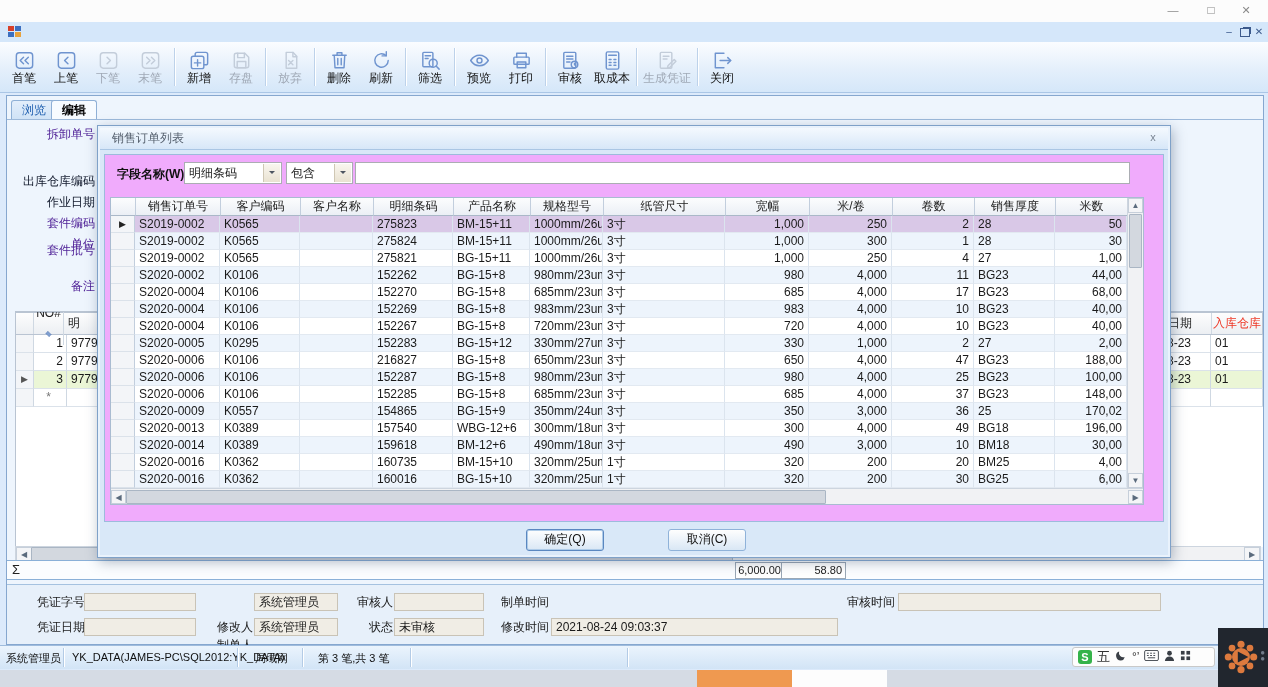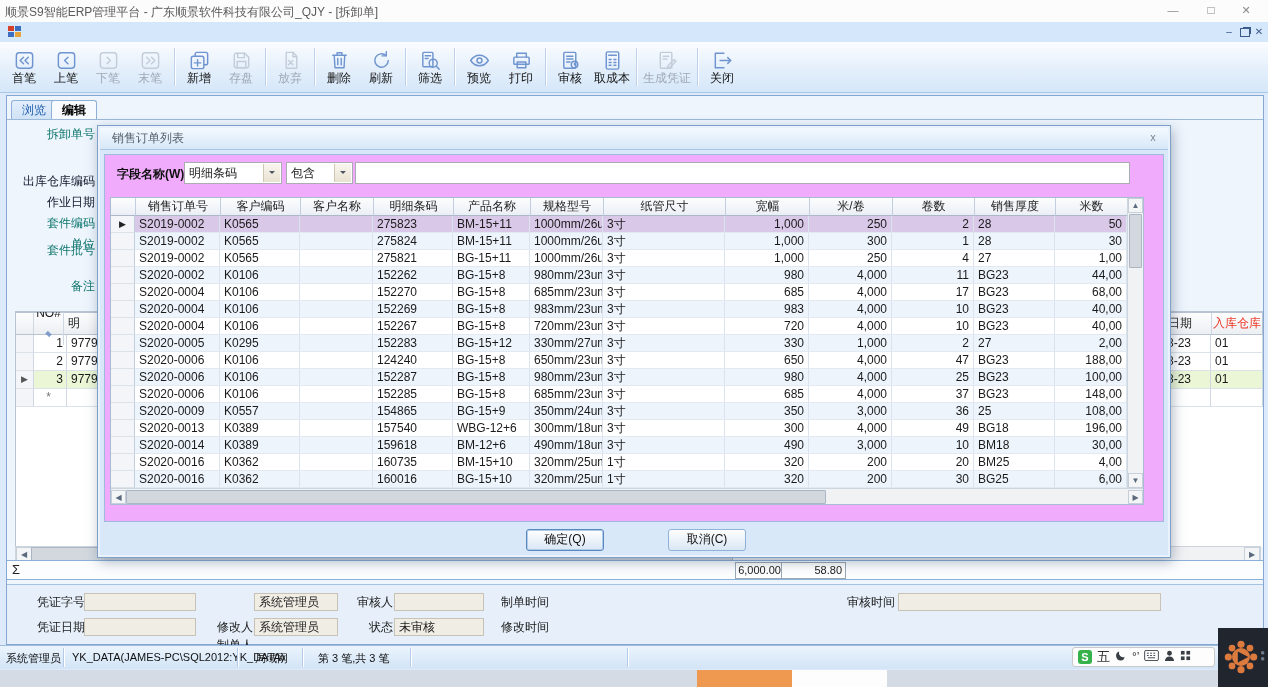--- a/index.html
+++ b/index.html
@@ -26,21 +26,21 @@
   .tbtn .tlabel{font-size:12px;line-height:13px;white-space:nowrap;}
   .tbtn.dis{color:#a0a9b6;}
   .tbtn.dis .ticon{color:#c3cdda;}
   .tsep{width:1px;height:38px;background:#bdd2ea;box-shadow:1px 0 0 #ffffff;margin:0 3px;}
   
   .panel{position:absolute;left:6px;top:95px;width:1256px;height:548px;background:#eef5fd;border:1px solid #86a7cf;}
   .tab{position:absolute;top:4px;height:19px;line-height:19px;padding:0 10px;border:1px solid #8fb0d6;border-bottom:none;
        border-radius:3px 3px 0 0;background:linear-gradient(#e3eefb,#cfe2f6);color:#1f5faf;}
   .tab.active{background:#f7fbff;color:#000;font-weight:bold;}
   .tabline{position:absolute;left:0;right:0;top:23px;height:1px;background:#9db9da;}
-  .flabel{position:absolute;width:86px;text-align:right;white-space:nowrap;color:#0f766e;}
+  .flabel{position:absolute;width:86px;text-align:right;white-space:nowrap;color:#4c1d95;}
   .flabel.red{color:#0f172a;}
   .sliver{position:absolute;left:90px;width:10px;height:16px;background:#fff;border:1px solid #7f9db9;border-right:none;
           font-size:11px;line-height:15px;padding-left:2px;overflow:hidden;}
   
   .bgrid-h{background:linear-gradient(#fdfdfd,#eceff3);border:1px solid #b9c4d2;border-left:none;color:#222;
            display:flex;align-items:center;}
   .bgcell{border-right:1px solid #cfd8e2;border-bottom:1px solid #dbe2ea;line-height:17px;overflow:hidden;white-space:nowrap;}
   
   .sbtrack{position:absolute;background:#f1f2f4;border:1px solid #cdd5df;}
   .sbarrow{position:absolute;color:#5b6b7d;font-size:8px;text-align:center;background:#f4f5f7;border:1px solid #c6cfda;line-height:13px;}
@@ -96,21 +96,20 @@
   .trayglyph{color:#333;font-size:12px;line-height:14px;}
   .overlayicon{position:absolute;left:1218px;top:628px;width:50px;height:59px;background:#21262e;z-index:70;}
   .odots{position:absolute;right:3px;top:22px;color:#707a88;font-size:8px;line-height:6px;}
 </style>
 </head>
 <body>
 
 <div id="app">
 
   <div class="titlebar">
-    <span class="ttext">顺景S9智能ERP管理平台 - 广东顺景软件科技有限公司_QJY - [拆卸单]</span>
     <span class="wbtn" style="left:1165px;">—</span>
     <span class="wbtn" style="left:1203px;font-size:12px;">□</span>
     <span class="wbtn" style="left:1238px;">✕</span>
   </div>
 
   <div class="menubar">
     <span class="appicon">
       <i style="left:0;top:0;width:6px;height:5px;background:#d6402a;"></i>
       <i style="left:7px;top:0;width:6px;height:5px;background:#3c6fc0;"></i>
       <i style="left:0;top:6px;width:6px;height:5px;background:#3c6fc0;"></i>
@@ -380,20 +379,21 @@
         <span class="ffl" style="left: 488px; top: 8px; width: 54px;">制单时间</span>
         <span class="ffl" style="left: 834px; top: 8px; width: 54px;">审核时间</span>
         <span class="ffi" style="left: 891px; top: 8px; width: 253px;"></span>
         <span class="ffl" style="left: 20px; top: 33px; width: 58px;">凭证日期</span>
         <span class="ffi" style="left: 77px; top: 33px; width: 102px;"></span>
         <span class="ffl" style="left: 204px; top: 33px; width: 42px;">修改人</span>
         <span class="ffi" style="left: 247px; top: 33px; width: 74px;">系统管理员</span>
         <span class="ffl" style="left: 344px; top: 33px; width: 42px;">状态</span>
         <span class="ffi" style="left: 387px; top: 33px; width: 80px;">未审核</span>
         <span class="ffl" style="left: 488px; top: 33px; width: 54px;">修改时间</span>
+        <span class="ffi" style="left: 544px; top: 33px; width: 277px;">2021-08-24 09:03:37</span>
       </div>
   </div>
 
   <div class="modal">
     <div class="mtitle">
       <span>销售订单列表</span>
     </div>
     <span class="mclose">x</span>
 
     <div class="mpanel">
@@ -543,21 +543,21 @@
             <span class="gc" style="width: 83px; text-align: right;">1,000</span>
             <span class="gc" style="width: 82px; text-align: right;">2</span>
             <span class="gc" style="width: 81px;">27</span>
             <span class="gc" style="width: 72px; text-align: right;">2,00</span>
           </div>
           <div class="grow">
             <span class="gind" style="width: 24px;"></span>
             <span class="gc" style="width: 85px;">S2020-0006</span>
             <span class="gc" style="width: 80px;">K0106</span>
             <span class="gc" style="width: 73px;"><span class="blur"></span></span>
-            <span class="gc" style="width: 80px;">124240</span>
+            <span class="gc" style="width: 80px;">216827</span>
             <span class="gc" style="width: 77px;">BG-15+8</span>
             <span class="gc" style="width: 73px;">650mm/23um...</span>
             <span class="gc" style="width: 122px;">3寸</span>
             <span class="gc" style="width: 84px; text-align: right;">650</span>
             <span class="gc" style="width: 83px; text-align: right;">4,000</span>
             <span class="gc" style="width: 82px; text-align: right;">47</span>
             <span class="gc" style="width: 81px;">BG23</span>
             <span class="gc" style="width: 72px; text-align: right;">188,00</span>
           </div>
           <div class="grow alt">
@@ -596,21 +596,21 @@
             <span class="gc" style="width: 80px;">K0557</span>
             <span class="gc" style="width: 73px;"><span class="blur"></span></span>
             <span class="gc" style="width: 80px;">154865</span>
             <span class="gc" style="width: 77px;">BG-15+9</span>
             <span class="gc" style="width: 73px;">350mm/24um...</span>
             <span class="gc" style="width: 122px;">3寸</span>
             <span class="gc" style="width: 84px; text-align: right;">350</span>
             <span class="gc" style="width: 83px; text-align: right;">3,000</span>
             <span class="gc" style="width: 82px; text-align: right;">36</span>
             <span class="gc" style="width: 81px;">25</span>
-            <span class="gc" style="width: 72px; text-align: right;">108,00</span>
+            <span class="gc" style="width: 72px; text-align: right;">170,02</span>
           </div>
           <div class="grow">
             <span class="gind" style="width: 24px;"></span>
             <span class="gc" style="width: 85px;">S2020-0013</span>
             <span class="gc" style="width: 80px;">K0389</span>
             <span class="gc" style="width: 73px;"><span class="blur"></span></span>
             <span class="gc" style="width: 80px;">157540</span>
             <span class="gc" style="width: 77px;">WBG-12+6</span>
             <span class="gc" style="width: 73px;">300mm/18um...</span>
             <span class="gc" style="width: 122px;">3寸</span>

